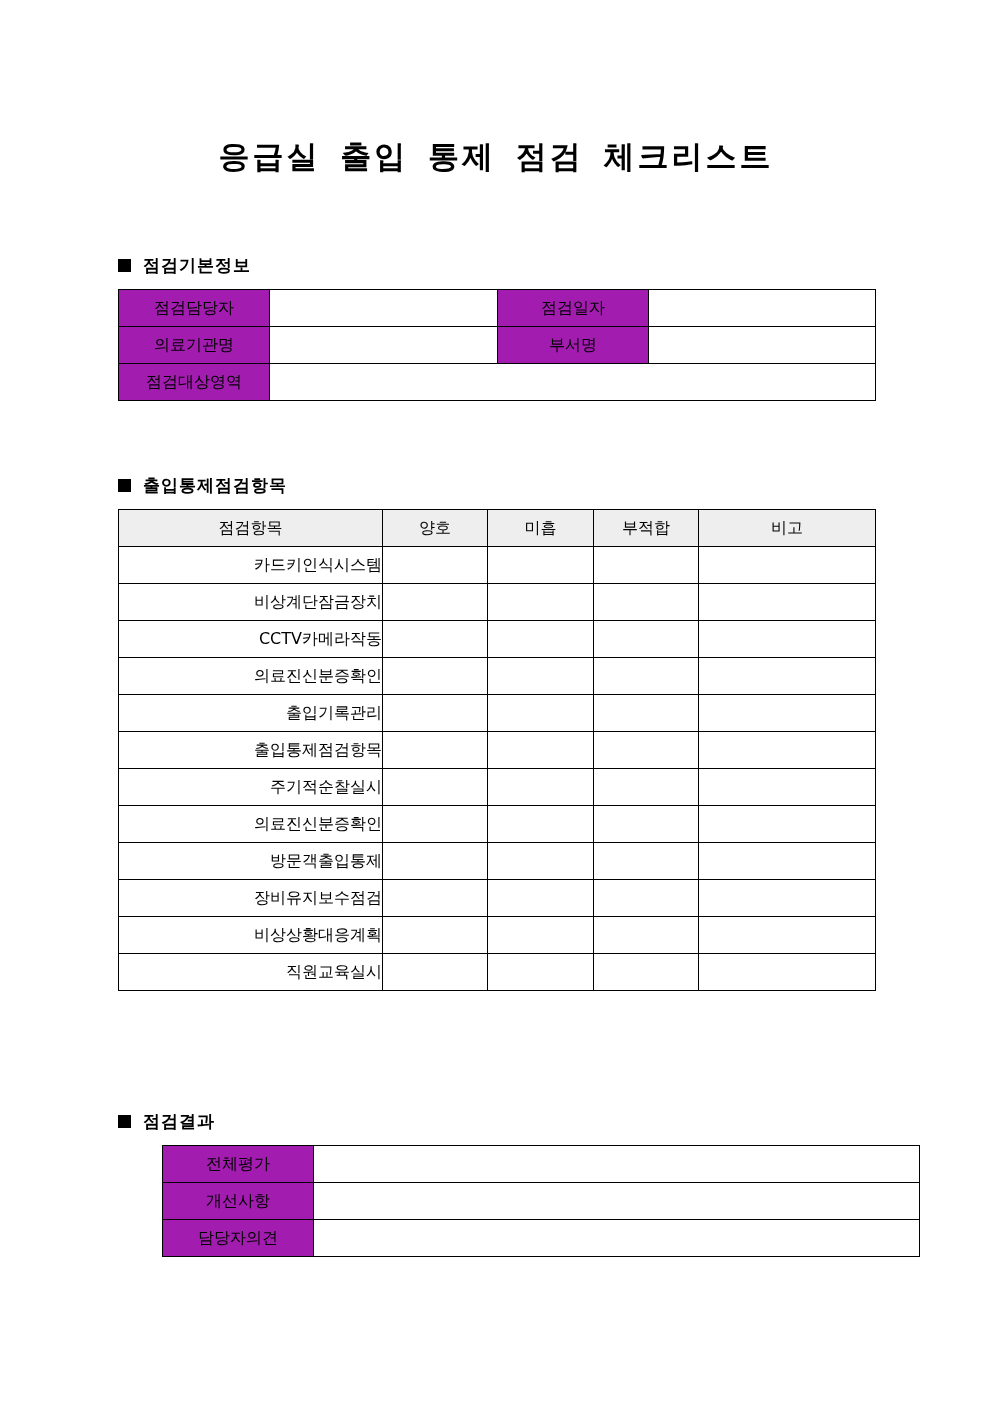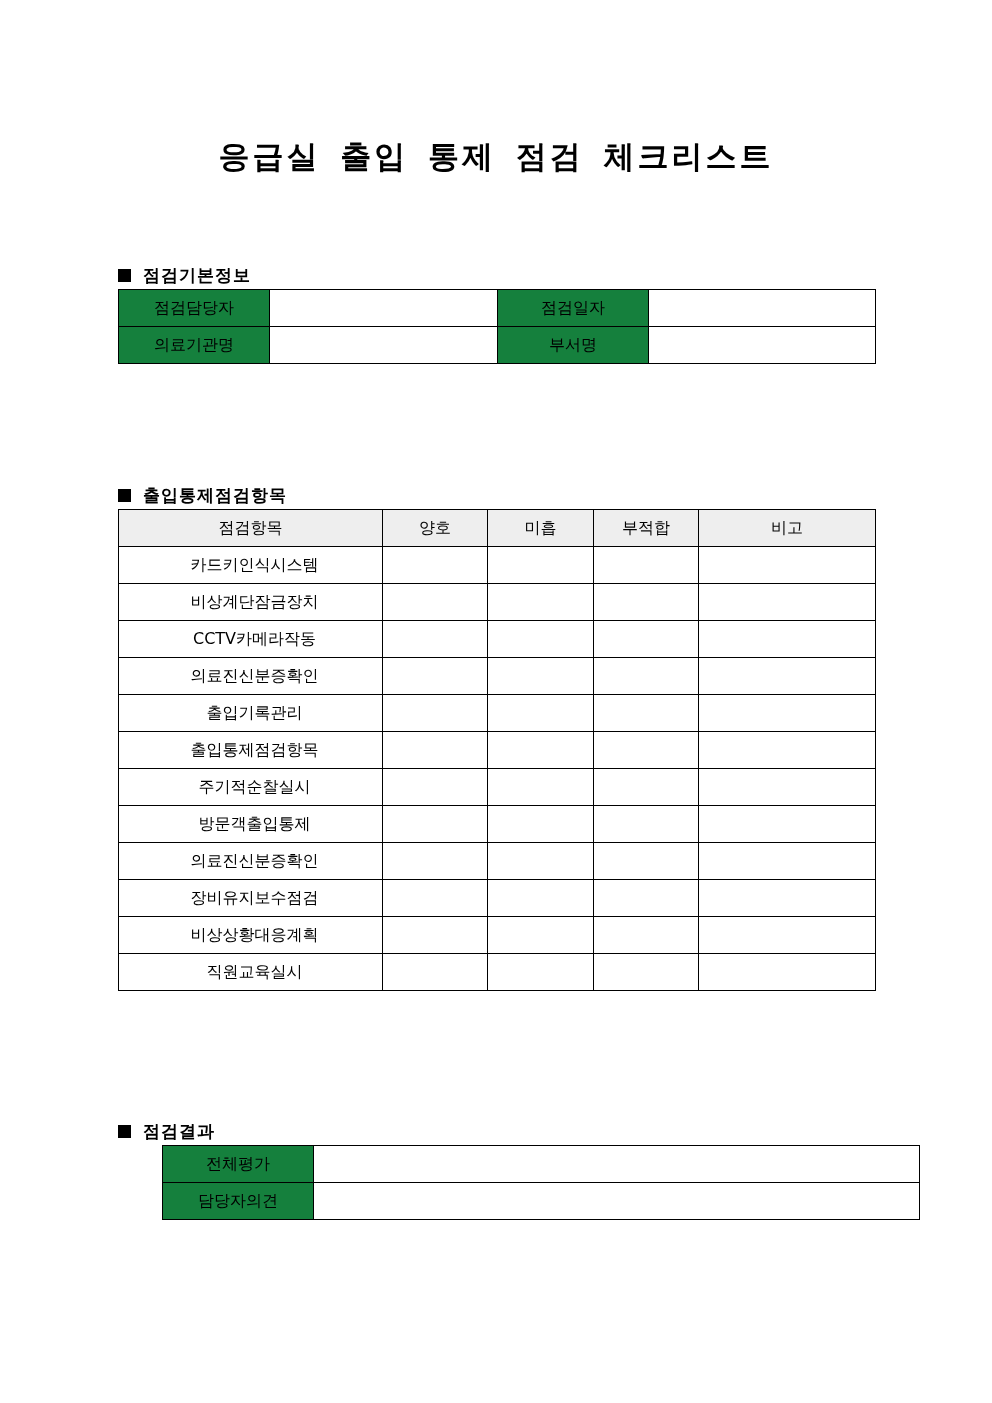--- a/index.html
+++ b/index.html
@@ -27,21 +27,20 @@
       word-spacing: 6px;
     }
     .section-heading {
       position: absolute;
       left: 118px;
       font-size: 17px;
       font-weight: bold;
       display: flex;
       align-items: center;
       letter-spacing: 1px;
-      margin-top: 10px;
     }
     .section-heading .square {
       display: inline-block;
       width: 13px;
       height: 13px;
       background: #000;
       margin-right: 12px;
     }
     table.grid {
       position: absolute;
@@ -52,28 +51,28 @@
     }
     table.grid td, table.grid th {
       border: 1.3px solid #000;
       height: 37px;
       padding: 0;
       font-size: 16px;
       font-weight: normal;
       box-sizing: border-box;
     }
     .lbl {
-      background: #15803d;
+      background: #a21caf;
       text-align: center;
     }
     .val {
       background: #ffffff;
     }
     .item {
-      text-align: center;
+      text-align: right;
       padding-left: 8px !important;
     }
     .hdr {
       background: #eeeeee;
       text-align: center;
     }
   </style>
 </head>
 <body>
 
@@ -96,20 +95,24 @@
     <td class="lbl">점검담당자</td>
     <td class="val"></td>
     <td class="lbl">점검일자</td>
     <td class="val"></td>
   </tr>
   <tr>
     <td class="lbl">의료기관명</td>
     <td class="val"></td>
     <td class="lbl">부서명</td>
     <td class="val"></td>
+  </tr>
+  <tr>
+    <td class="lbl">점검대상영역</td>
+    <td class="val" colspan="3"></td>
   </tr>
 </tbody>
   </table>
 
 <div class="section-heading" style="top:474px;">
   <span class="square"></span>
   <span>출입통제점검항목</span>
 </div>
 
 <table class="grid" id="checklist-table" style="top:509px;">
@@ -173,28 +176,28 @@
         <td class="val"></td>
       </tr>
       <tr>
         <td class="item">주기적순찰실시</td>
         <td class="val"></td>
         <td class="val"></td>
         <td class="val"></td>
         <td class="val"></td>
       </tr>
       <tr>
+        <td class="item">의료진신분증확인</td>
+        <td class="val"></td>
+        <td class="val"></td>
+        <td class="val"></td>
+        <td class="val"></td>
+      </tr>
+      <tr>
         <td class="item">방문객출입통제</td>
-        <td class="val"></td>
-        <td class="val"></td>
-        <td class="val"></td>
-        <td class="val"></td>
-      </tr>
-      <tr>
-        <td class="item">의료진신분증확인</td>
         <td class="val"></td>
         <td class="val"></td>
         <td class="val"></td>
         <td class="val"></td>
       </tr>
       <tr>
         <td class="item">장비유지보수점검</td>
         <td class="val"></td>
         <td class="val"></td>
         <td class="val"></td>
@@ -226,17 +229,21 @@
   <colgroup>
     <col style="width:151px">
     <col style="width:606px">
   </colgroup>
   <tbody>
       <tr>
     <td class="lbl">전체평가</td>
     <td class="val"></td>
   </tr>
   <tr>
+    <td class="lbl">개선사항</td>
+    <td class="val"></td>
+  </tr>
+  <tr>
     <td class="lbl">담당자의견</td>
     <td class="val"></td>
   </tr>
 </tbody>
   </table>
 
 </body></html>

